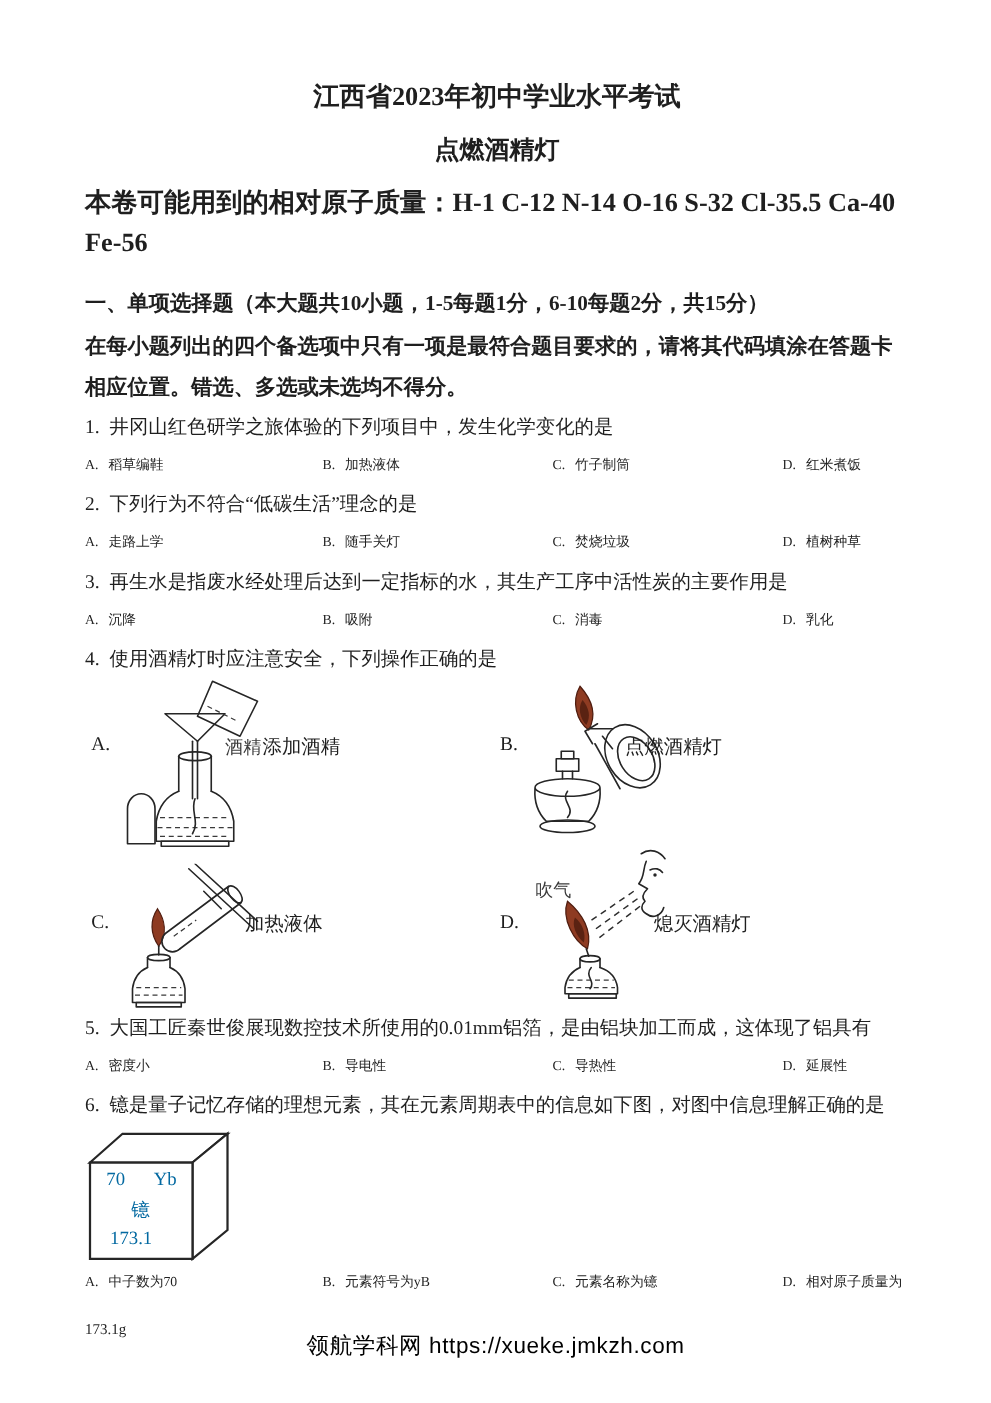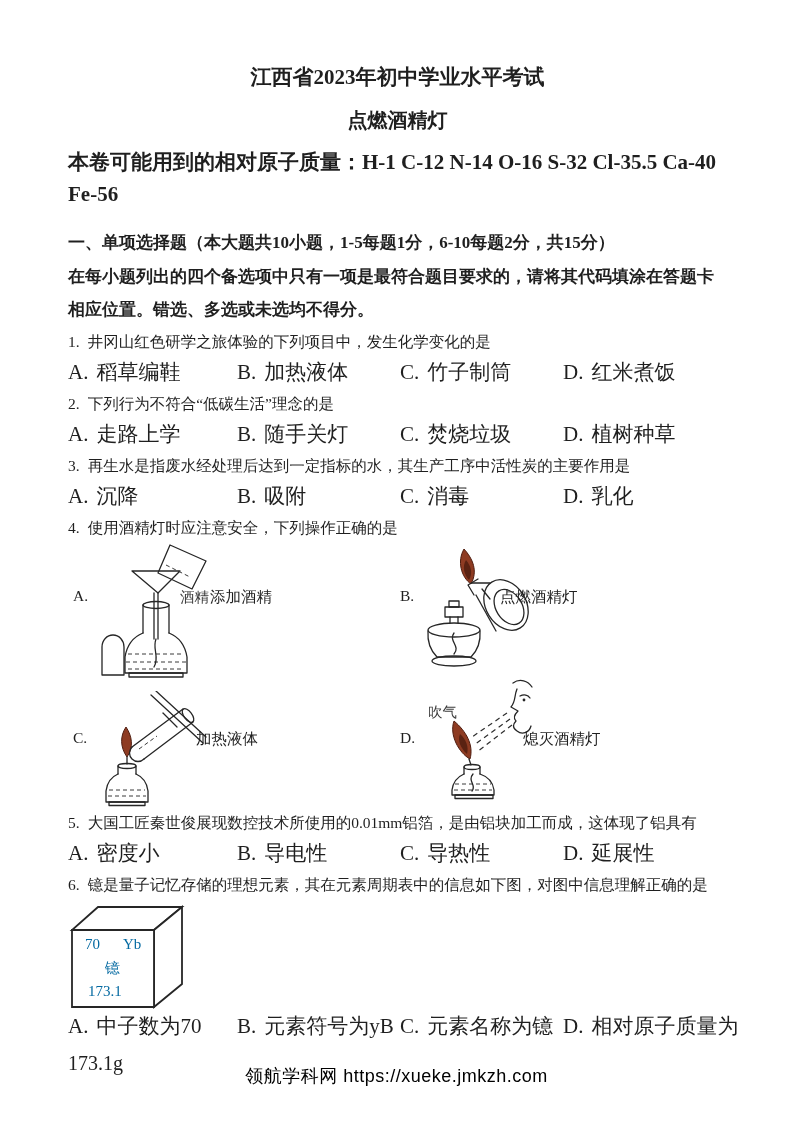--- a/index.html
+++ b/index.html
@@ -9,26 +9,26 @@
     overflow:hidden;
     padding-left:32px;
   }
   .content{position:absolute;left:68px;top:62px;width:659px;}
   .title{font-weight:bold;font-size:21px;line-height:30px;text-align:center;margin:0;}
   .subtitle{font-weight:bold;font-size:20px;line-height:30px;text-align:center;margin:13px 0 0 0;}
   .bold-line{font-weight:bold;font-size:21px;line-height:32px;margin-top:11px;}
   .section-heading{font-weight:bold;font-size:17px;line-height:32px;margin-top:17px;}
   .instructions{font-weight:bold;font-size:17px;line-height:33px;margin-top:1px;}
   .stem{font-size:15.5px;line-height:31px;}
-  .options-row{display:flex;font-size:21px;line-height:31px;}
+  .options-row{display:flex;font-size:11px;line-height:31px;gap:21px;}
   .option{width:163px;flex:0 0 auto;}
   .option.col-a{width:169px;}
   .option:last-child{width:auto;}
   .lbl{margin-right:8px;}
-  .cont-line{font-size:20px;line-height:31px;margin-top:6px;}
+  .cont-line{font-size:12px;line-height:31px;margin-top:6px;}
 
   
   .fig-grid{position:relative;height:264px;}
   .fig-cell{position:absolute;}
   .cell-a{left:0;top:2;width:330px;height:146px;}
   .cell-b{left:330px;top:2;width:329px;height:146px;}
   .cell-c{left:0;top:148px;width:330px;height:116px;}
   .cell-d{left:330px;top:148px;width:329px;height:116px;}
   .fig-letter{position:absolute;font-size:15.5px;}
   .fig-caption{position:absolute;font-size:15.5px;white-space:nowrap;}

